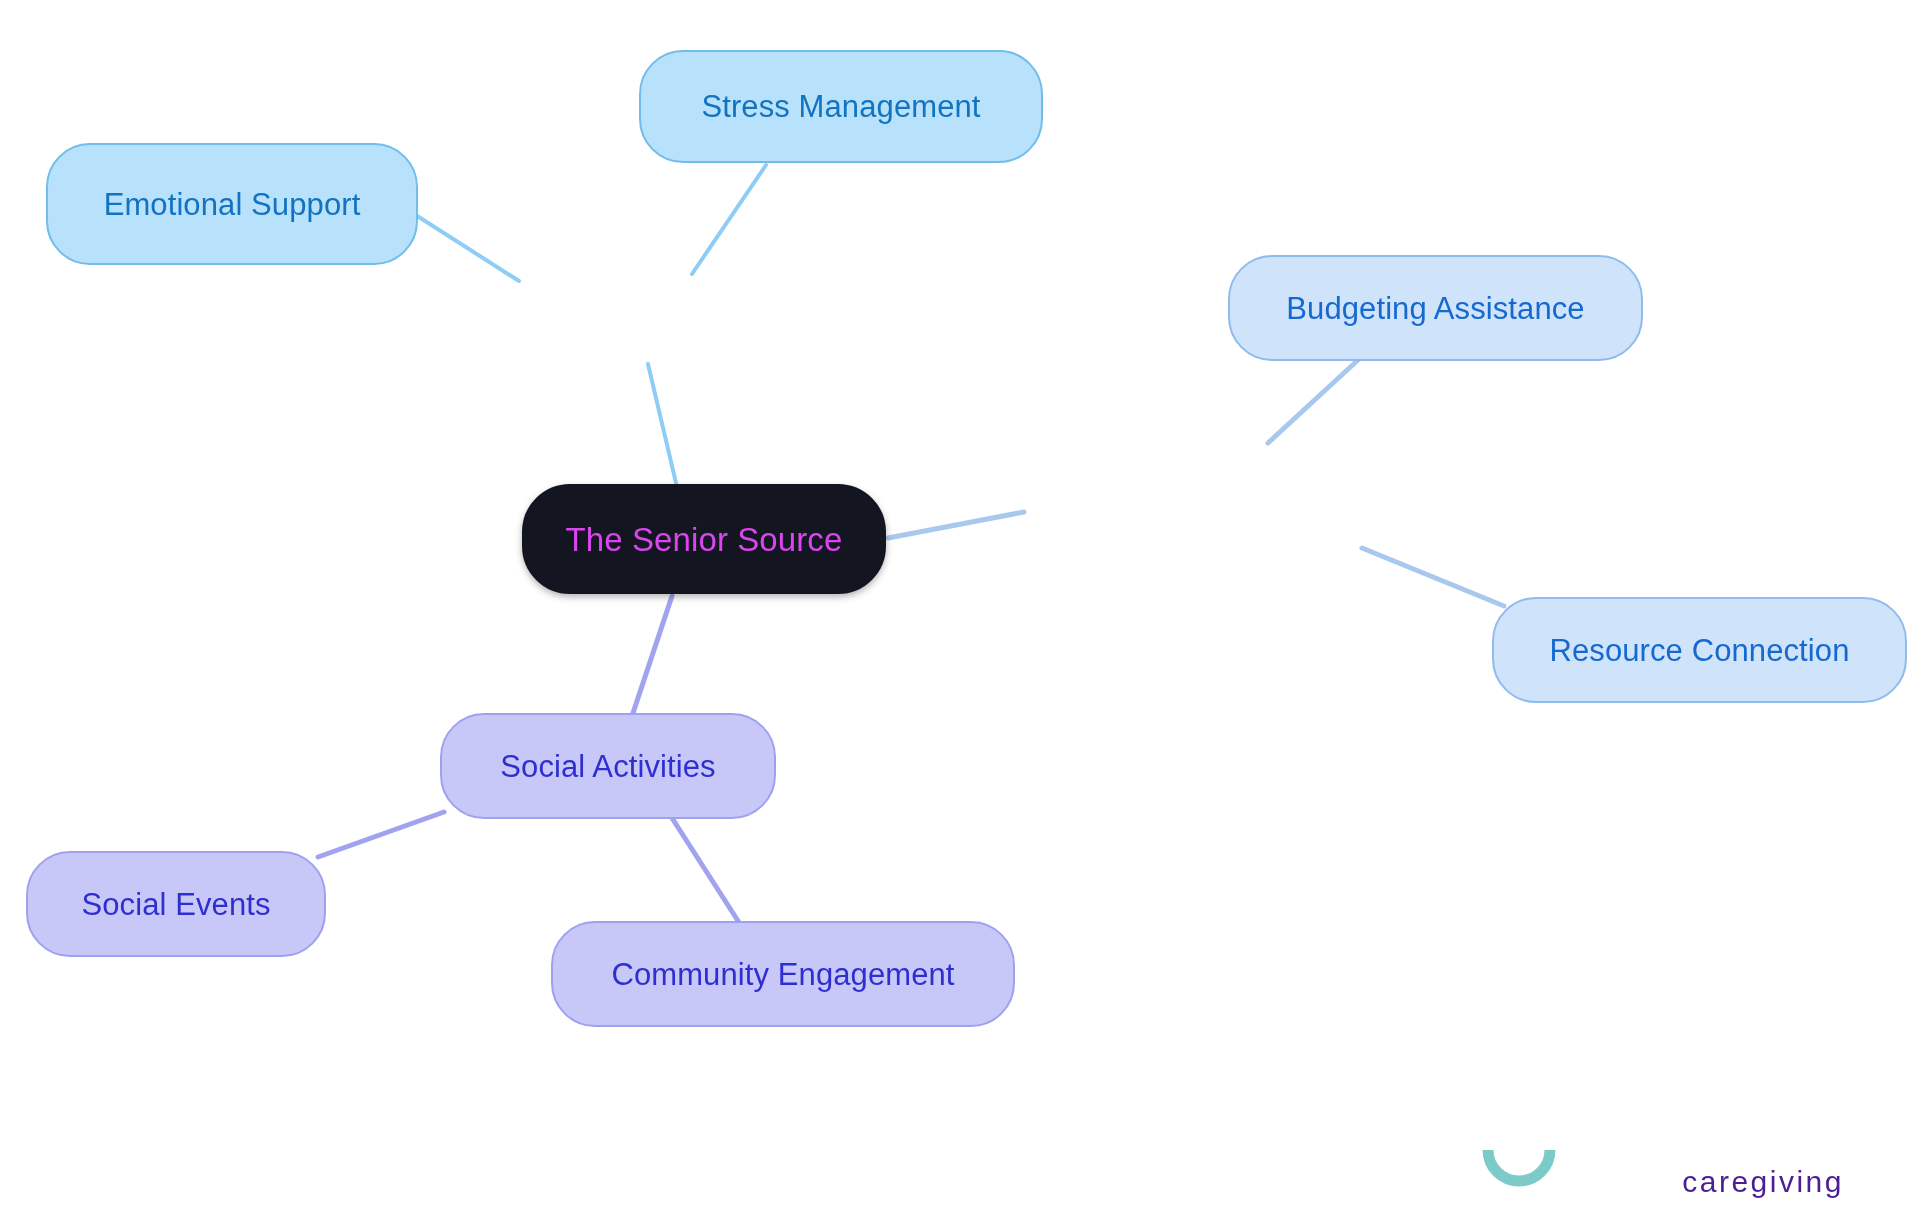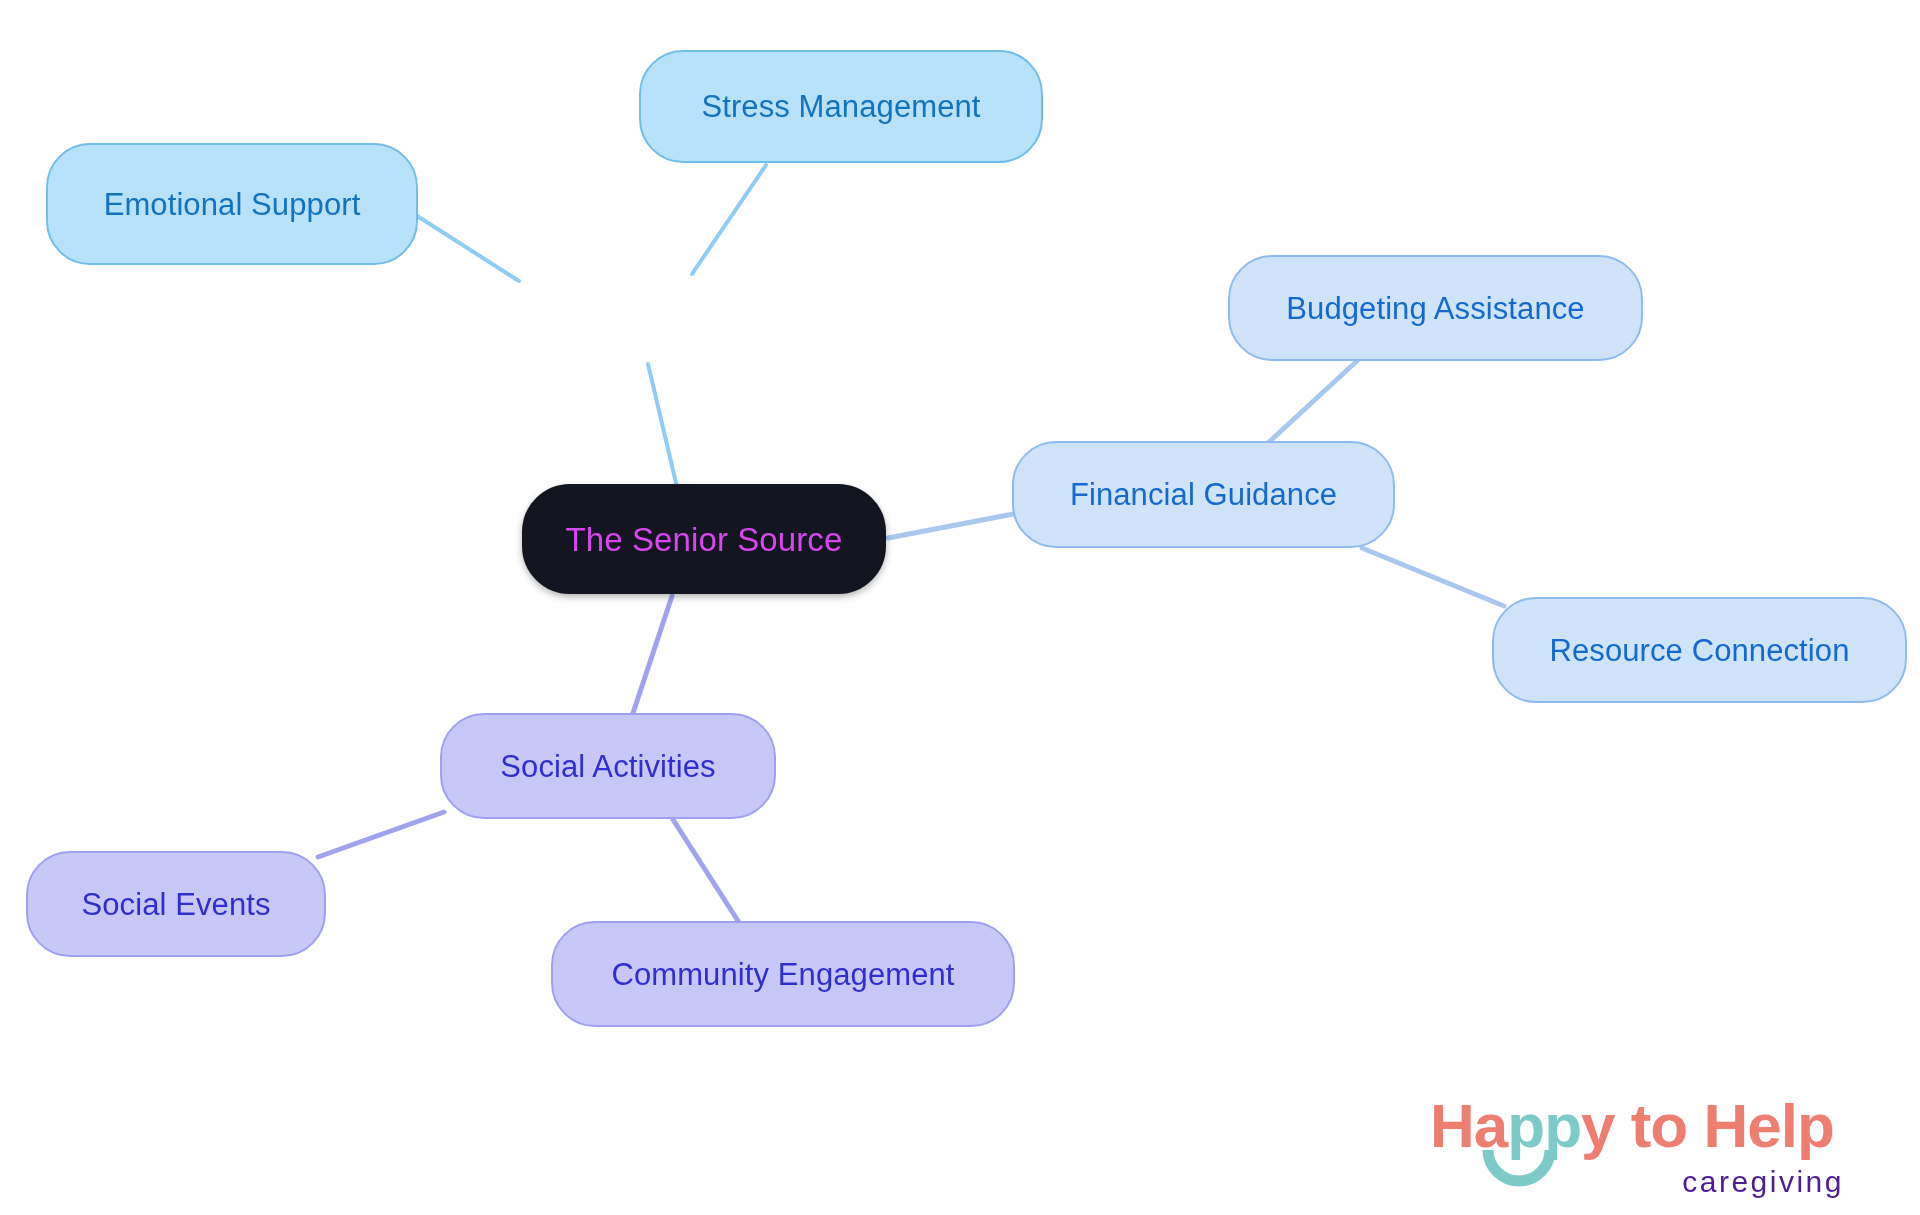--- a/index.html
+++ b/index.html
@@ -156,23 +156,20 @@
 
 
   <div class="node blue" style="left:46px; top:124px; width:372px; height:122px;margin-top:19px;">
     <span class="node-label">Emotional Support</span>
   </div>
 
   <div class="node blue" style="left:639px; top:50px; width:404px; height:113px;align-items:center;">
     <span class="node-label">Stress Management</span>
   </div>
 
-  <div class="node softblue" style="left:1012px; top:441px; width:383px; height:107px;">
-    <span class="node-label">Financial Guidance</span>
-  </div>
 
   <div class="node softblue" style="left:1228px; top:255px; width:415px; height:106px;">
     <span class="node-label">Budgeting Assistance</span>
   </div>
 
   <div class="node softblue" style="left:1492px; top:597px; width:415px; height:106px;">
     <span class="node-label">Resource Connection</span>
   </div>
 
   <div class="node purple" style="left:440px; top:713px; width:336px; height:106px;">
@@ -181,20 +178,19 @@
 
   <div class="node purple" style="left:26px; top:851px; width:300px; height:106px;">
     <span class="node-label">Social Events</span>
   </div>
 
   <div class="node purple" style="left:551px; top:921px; width:464px; height:106px;text-align:right;">
     <span class="node-label">Community Engagement</span>
   </div>
 
   <div id="logo">
-    <div class="logo-wordmark"><span>Ha</span><span class="logo-teal">pp</span><span>y to Help</span></div>
     <svg id="logo-smile" viewBox="0 0 74 46">
       <path d="M6 2 A 31 31 0 0 0 68 2" fill="none" stroke="#7ccbc8" stroke-width="11" stroke-linecap="butt"></path>
     </svg>
     <div class="logo-sub">caregiving</div>
   </div>
 
 </div>
 
 </body></html>

